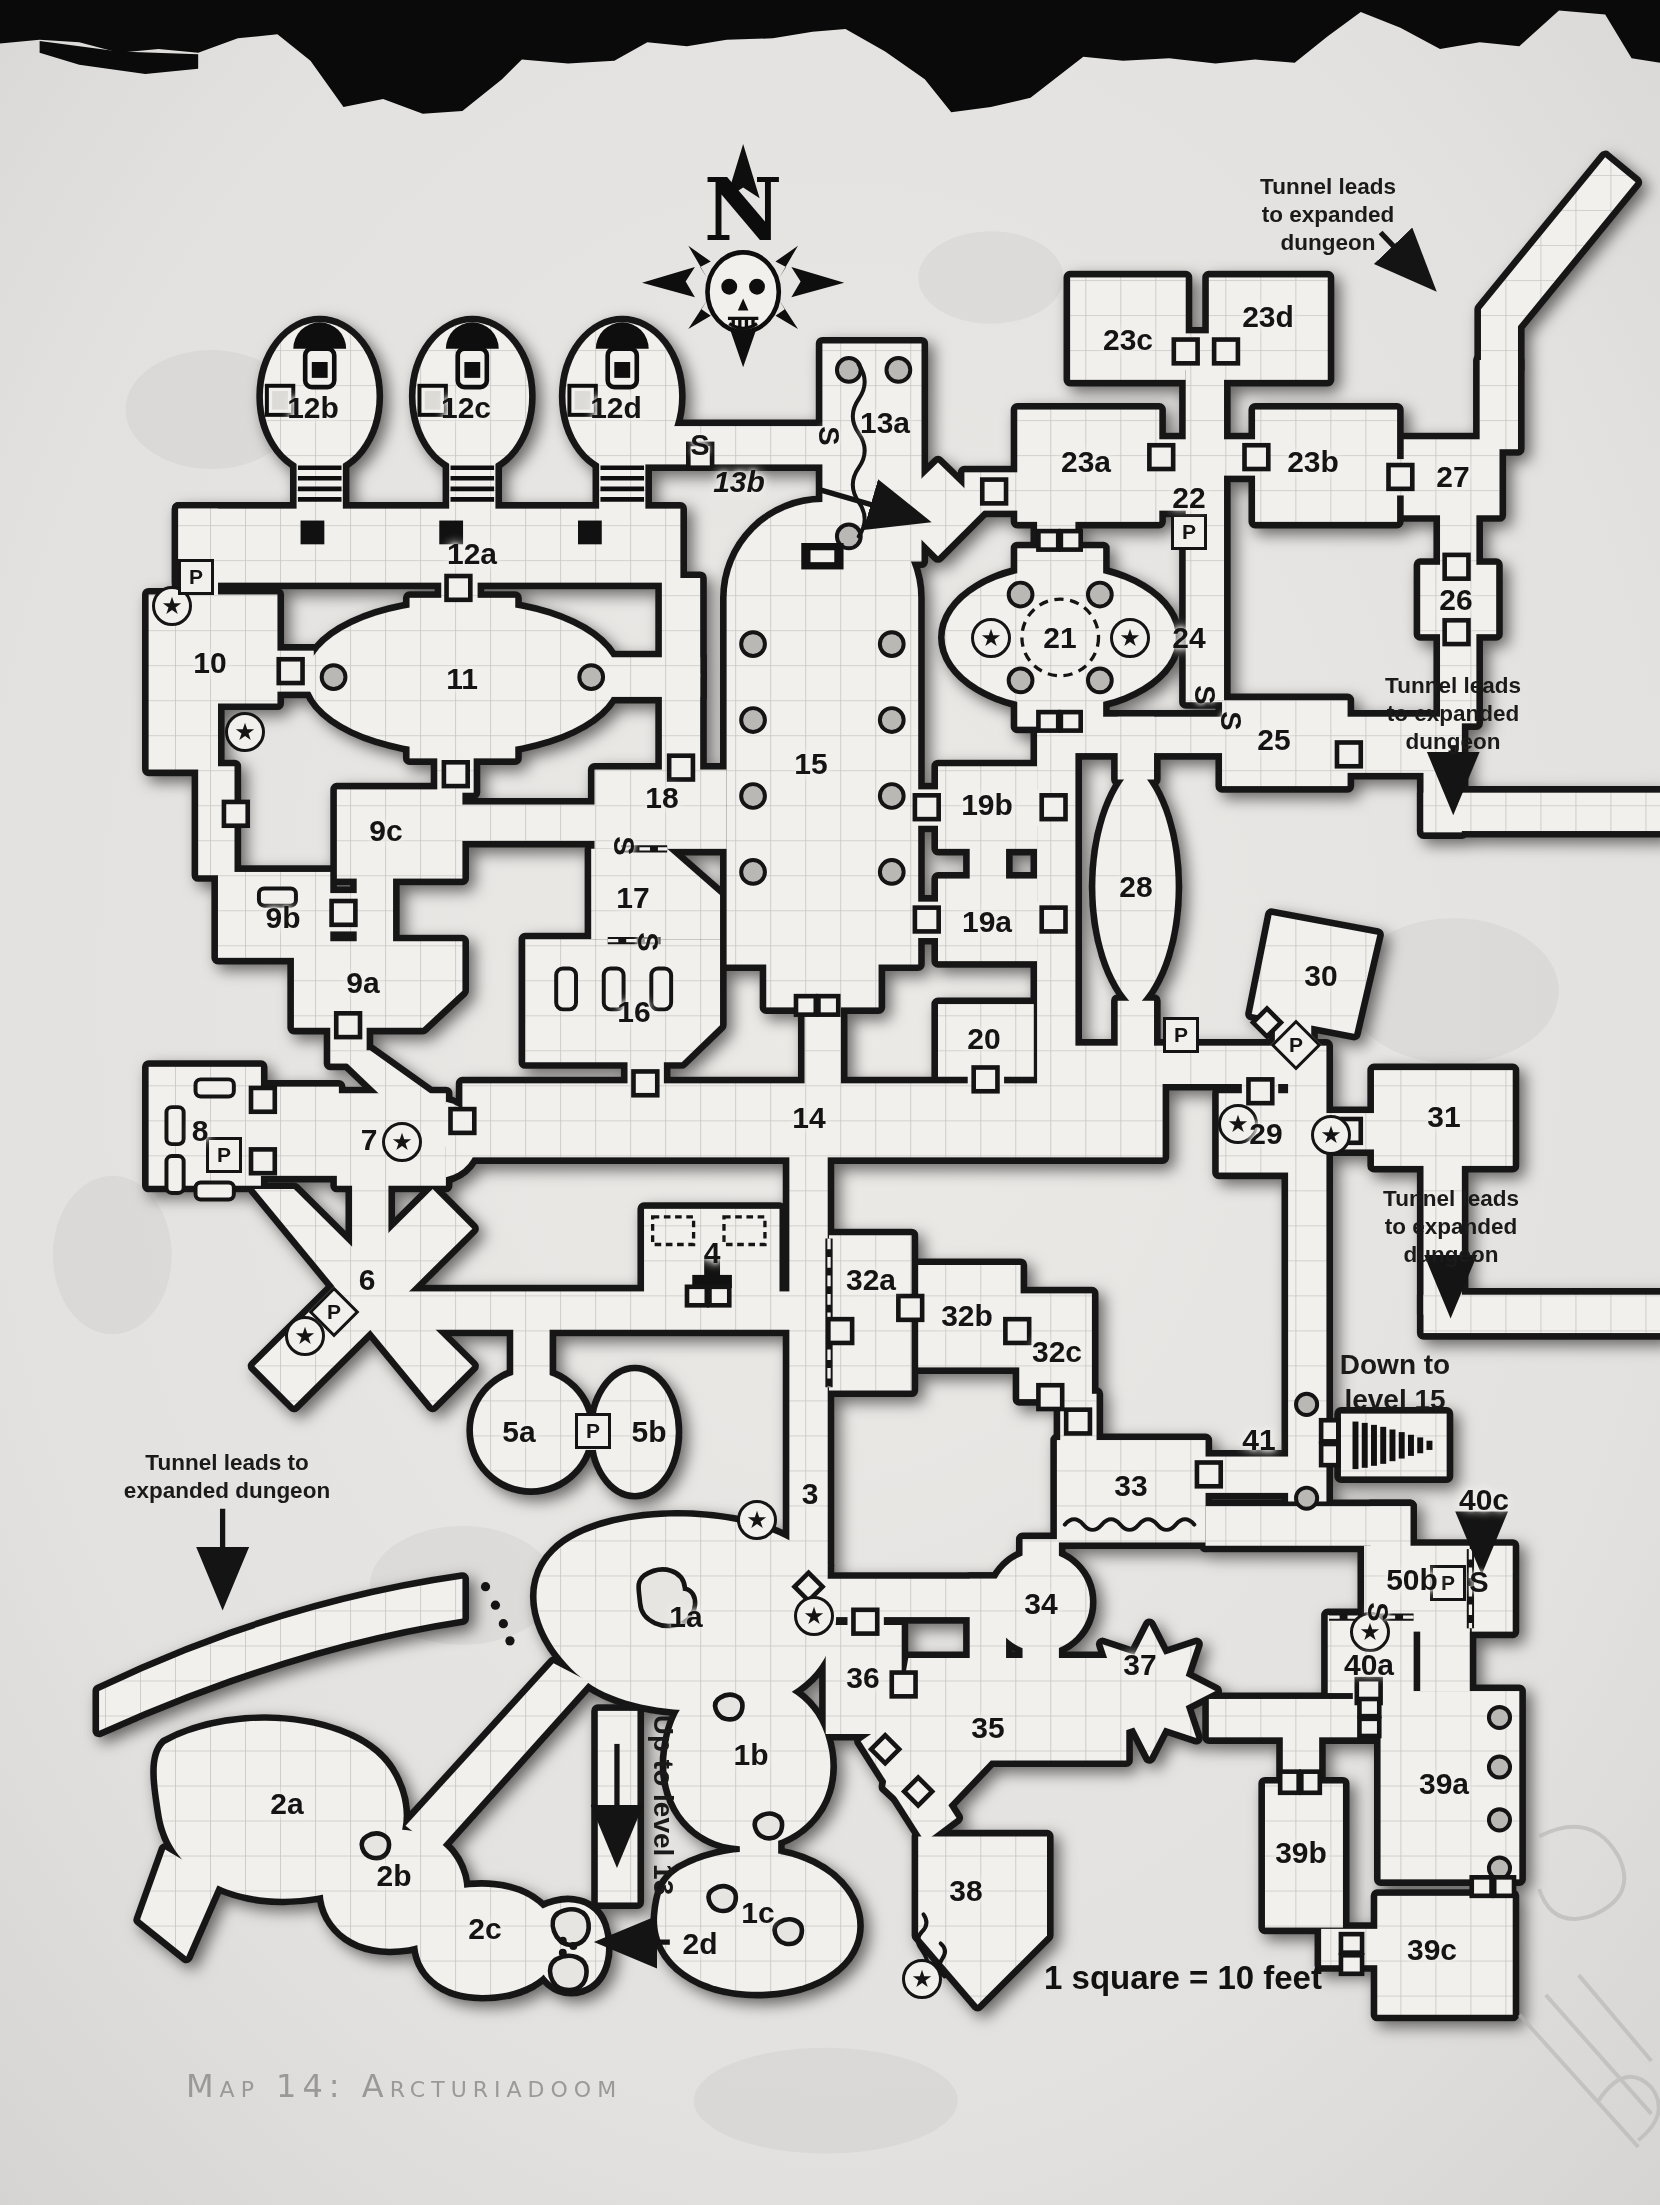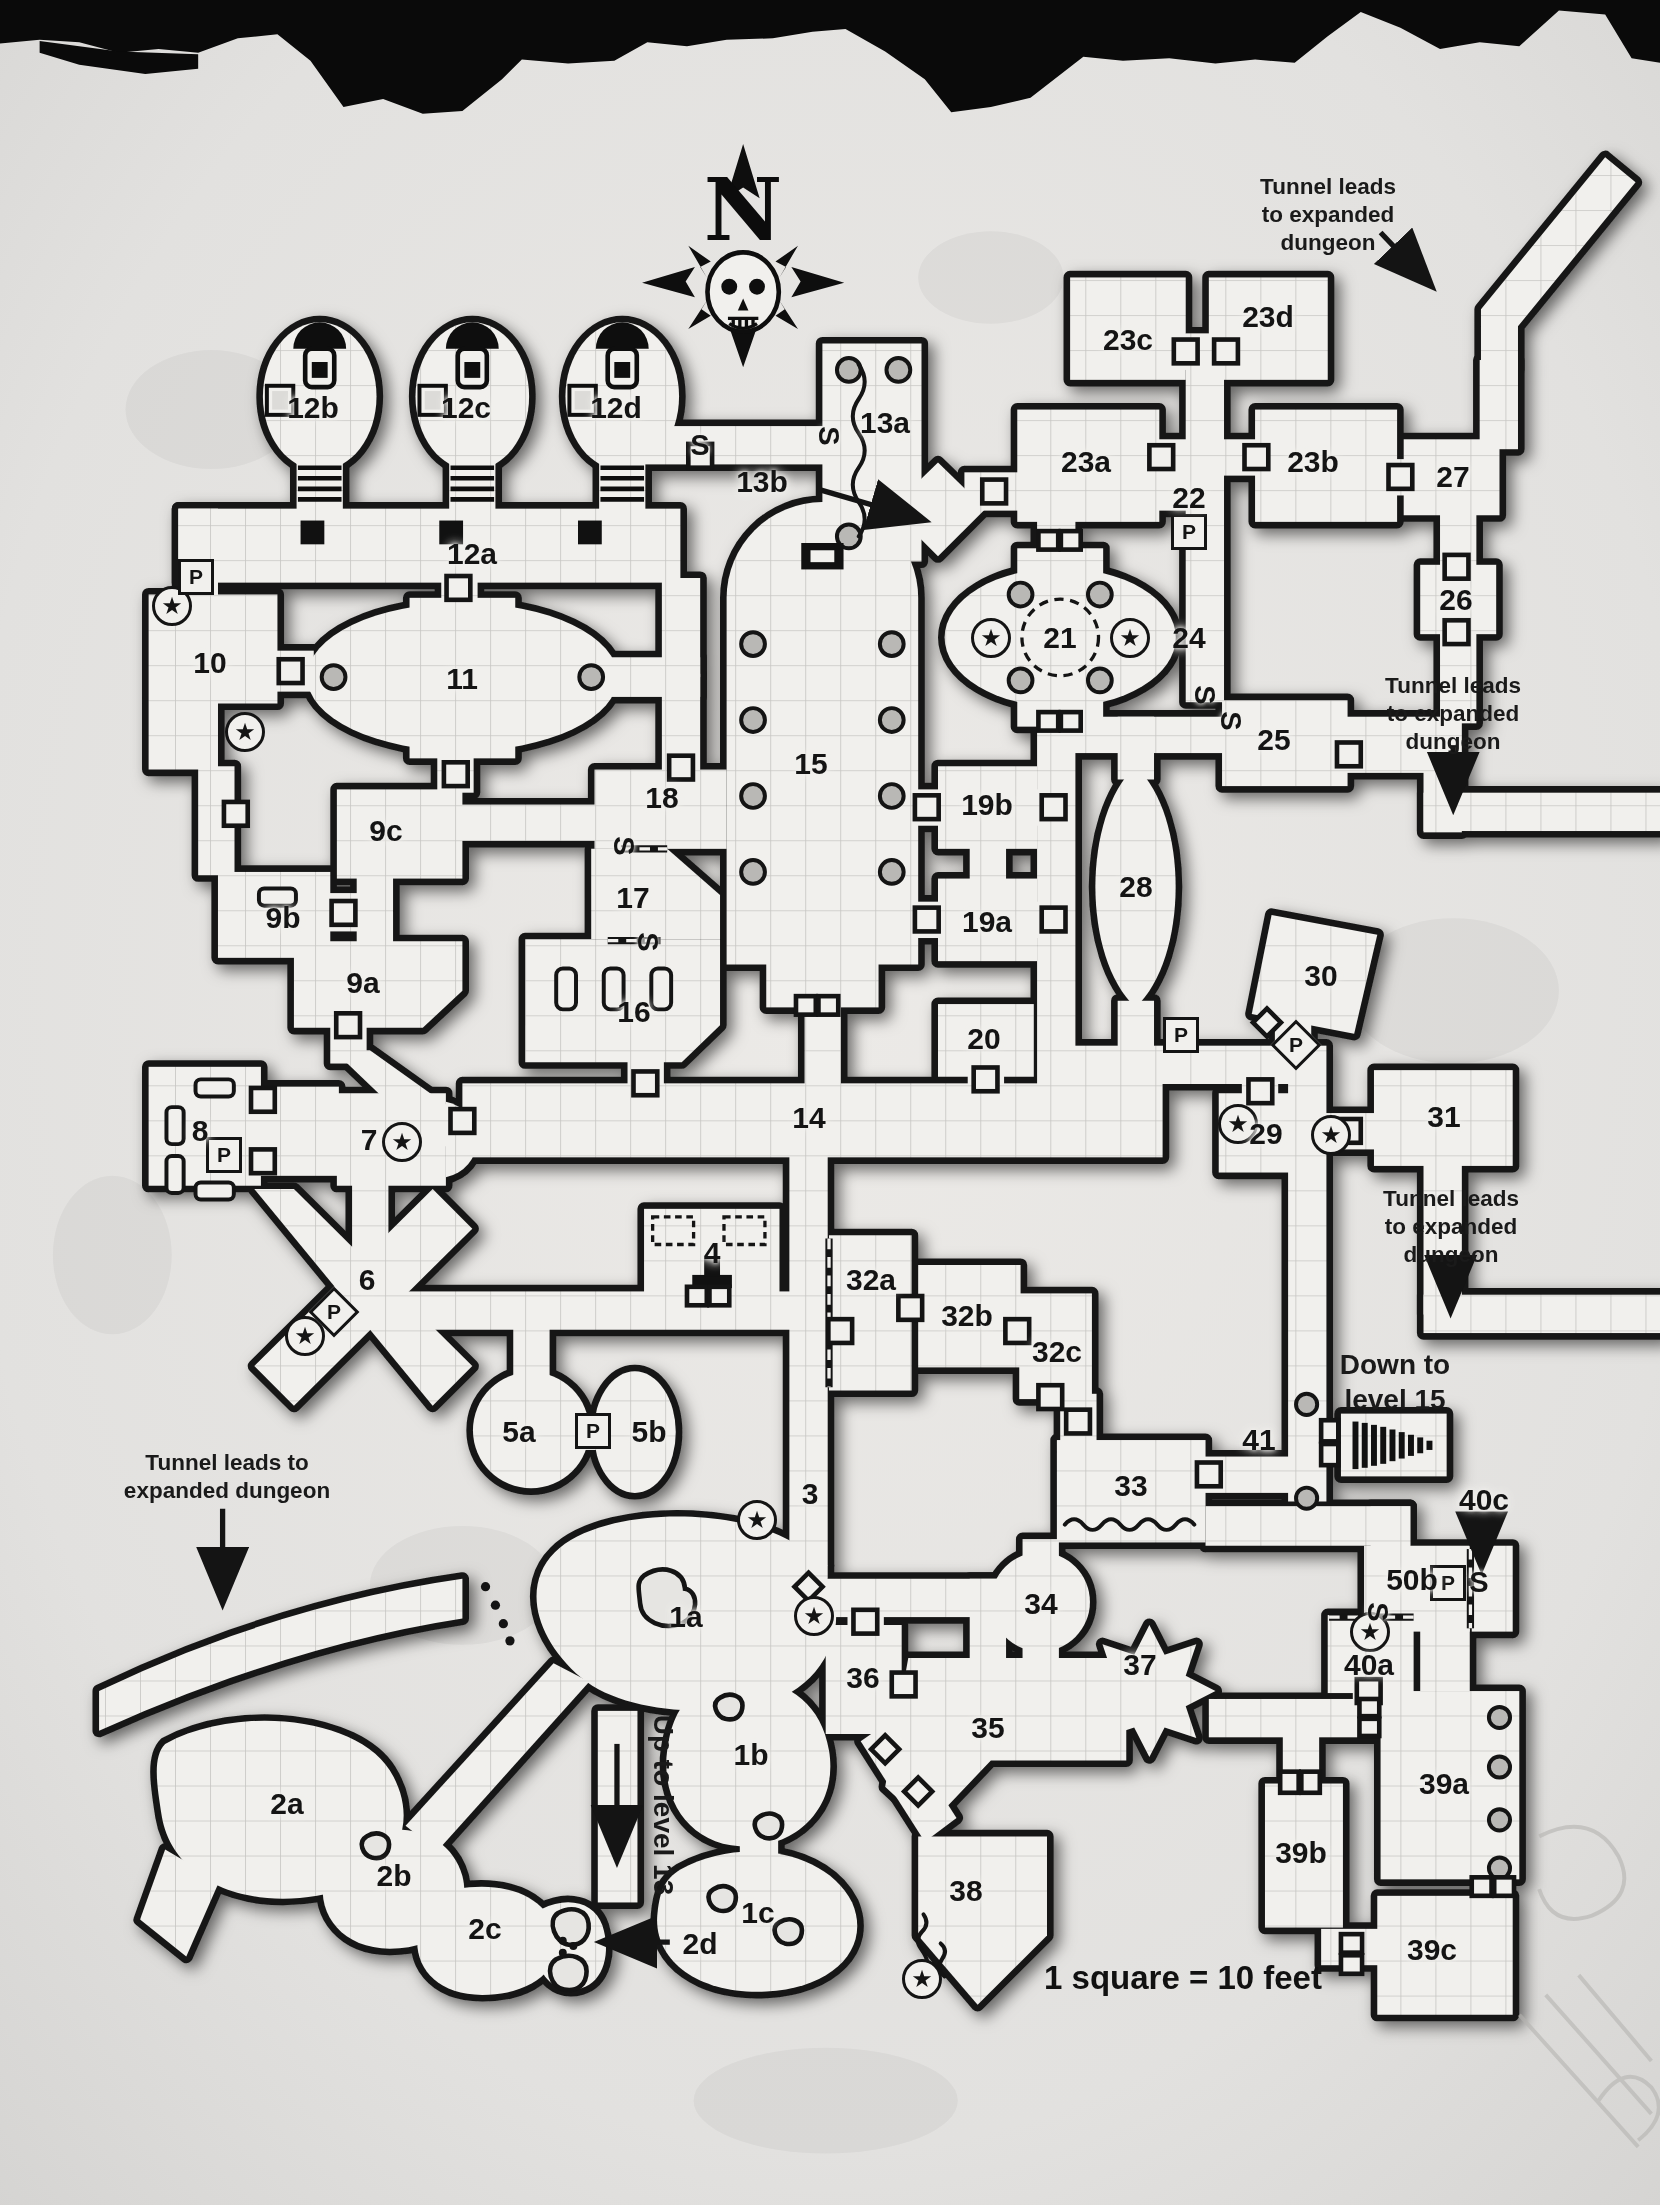--- a/index.html
+++ b/index.html
@@ -504,21 +504,21 @@
       <div class="room-label" style="left: 363px; top: 983px;">9a</div>
       <div class="room-label" style="left: 283px; top: 918px;">9b</div>
       <div class="room-label" style="left: 386px; top: 831px;">9c</div>
       <div class="room-label" style="left: 210px; top: 663px;">10</div>
       <div class="room-label" style="left: 462px; top: 679px;">11</div>
       <div class="room-label" style="left: 472px; top: 554px;">12a</div>
       <div class="room-label" style="left: 313px; top: 408px;">12b</div>
       <div class="room-label" style="left: 466px; top: 408px;">12c</div>
       <div class="room-label" style="left: 616px; top: 408px;">12d</div>
       <div class="room-label" style="left: 885px; top: 423px;">13a</div>
-      <div class="room-label" style="left: 762px; top: 482px;">13b</div>
+      <div class="room-label" style="left: 739px; top: 482px; font-style: italic;">13b</div>
       <div class="room-label" style="left: 809px; top: 1118px;">14</div>
       <div class="room-label" style="left: 811px; top: 764px;">15</div>
       <div class="room-label" style="left: 634px; top: 1012px; text-align: right;">16</div>
       <div class="room-label" style="left: 633px; top: 898px;">17</div>
       <div class="room-label" style="left: 662px; top: 798px;">18</div>
       <div class="room-label" style="left: 987px; top: 922px;">19a</div>
       <div class="room-label" style="left: 987px; top: 805px;">19b</div>
       <div class="room-label" style="left: 984px; top: 1039px;">20</div>
       <div class="room-label" style="left: 1060px; top: 638px;">21</div>
       <div class="room-label" style="left: 1189px; top: 498px;">22</div>
@@ -607,15 +607,16 @@
       <div class="annot" style="left: 1451px; top: 1227px;">Tunnel leads
 to expanded
 dungeon</div>
       <div class="annot" style="left: 227px; top: 1477px;">Tunnel leads to
 expanded dungeon</div>
       <div class="annot big" style="left: 1395px; top: 1382px;">Down to
 level 15</div>
       <div class="annot rot90 big" style="left: 663px; top: 1805px;">Up to level 13</div>
     </div>
 <div id="scale-note">1 square = 10 feet</div>
+<div id="map-title">Map 14: Arcturiadoom</div>
 
 </div>
 
 
 </body></html>

